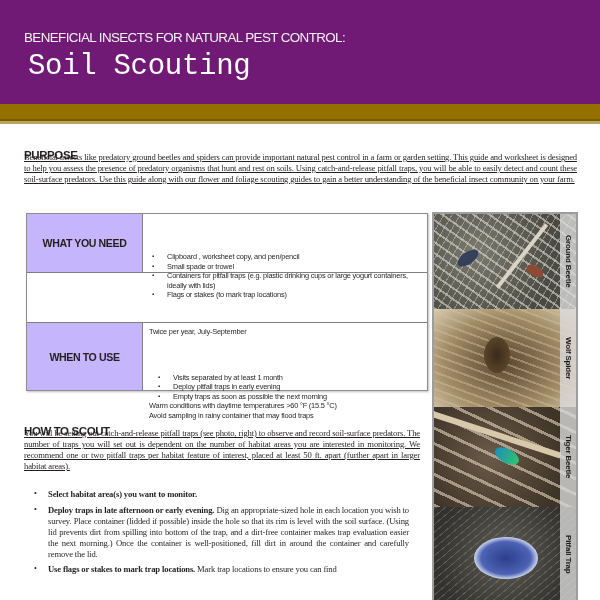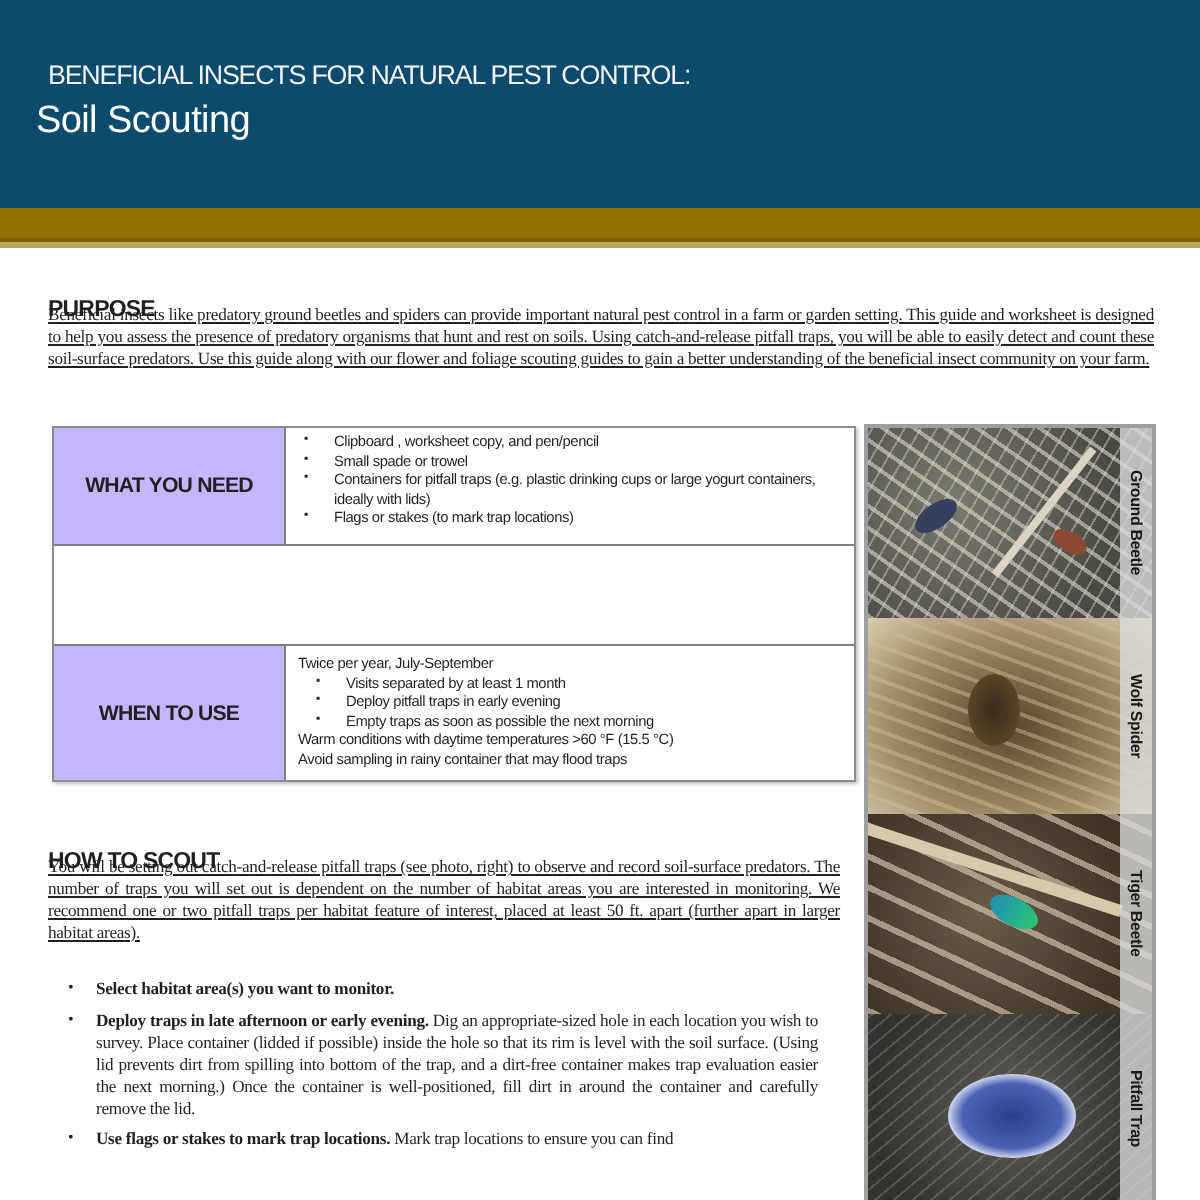--- a/index.html
+++ b/index.html
@@ -1,30 +1,30 @@
 <!DOCTYPE html>
 <html><head>
   <meta charset="utf-8">
   <style>
     * { box-sizing: border-box; margin: 0; padding: 0; }
     html, body { width: 600px; height: 600px; overflow: hidden; background: #ffffff; }
     body { position: relative; font-family: "Liberation Serif", serif; color: #231f20; }
 
     .header {
       position: absolute; left: 0; top: 0; width: 600px; height: 104px;
-      background: #0c4a6e;
+      background: #701a75;
     }
     .series {
       position: absolute; left: 24px; top: 30px;
       font-family: "Liberation Sans", sans-serif; font-size: 13.4px; color: #f2f2f2;
       letter-spacing: -0.6px; white-space: nowrap;
     }
     .title {
-      position: absolute; left: 18px; top: 50px;
-      font-family: Liberation Sans, sans-serif; font-size: 19px; color: #ffffff;
+      position: absolute; left: 28px; top: 50px;
+      font-family: Liberation Mono, monospace; font-size: 29px; color: #ffffff;
       letter-spacing: -0.3px; white-space: nowrap;
     }
     .goldbar { position: absolute; left: 0; top: 104px; width: 600px; height: 16px; background: #937000; }
     .goldbar-dark { position: absolute; left: 0; top: 119px; width: 600px; height: 2px; background: #7a5c00; }
     .goldbar-light { position: absolute; left: 0; top: 121px; width: 600px; height: 3px; background: #b9a45e; }
 
     .h2 {
       position: absolute; font-family: "Liberation Sans", sans-serif; font-weight: bold;
       font-size: 11.5px; letter-spacing: -0.4px; color: #231f20; margin-top: 12px;
     }
@@ -47,21 +47,21 @@
       letter-spacing: -0.4px; color: #231f20; background: #c4b5fd;
       border-right: 1.5px solid #7f7f7f;
     }
     .trow.alt .tlabel { background: #c7a96a; }
     .trow.alt .tbody { background: #efe3c6; }
     .tbody {
       flex: 1; padding: 2px 6px 2px 6px;
       font-family: "Liberation Sans", sans-serif; font-size: 7.4px; line-height: 9.5px;
       color: #231f20; letter-spacing: -0.2px;
     }
-    .tbody ul { list-style: none; }
+    .tbody ul { list-style: none; margin-top: 36px; }
     .tbody li { position: relative; padding-left: 18px; }
     .tbody li::before { content: "\25AA"; position: absolute; left: 3px; top: 0; font-size: 6px; }
     .tbody.indent li { padding-left: 24px; }
     .tbody.indent li::before { left: 9px; }
     .justify { text-align: justify; }
 
     
     .photos {
       position: absolute; left: 432px; top: 212px; width: 146px; height: 388px;
       border: 2px solid #9e9e9e; border-bottom: none; overflow: hidden; background: #3a3a36;

